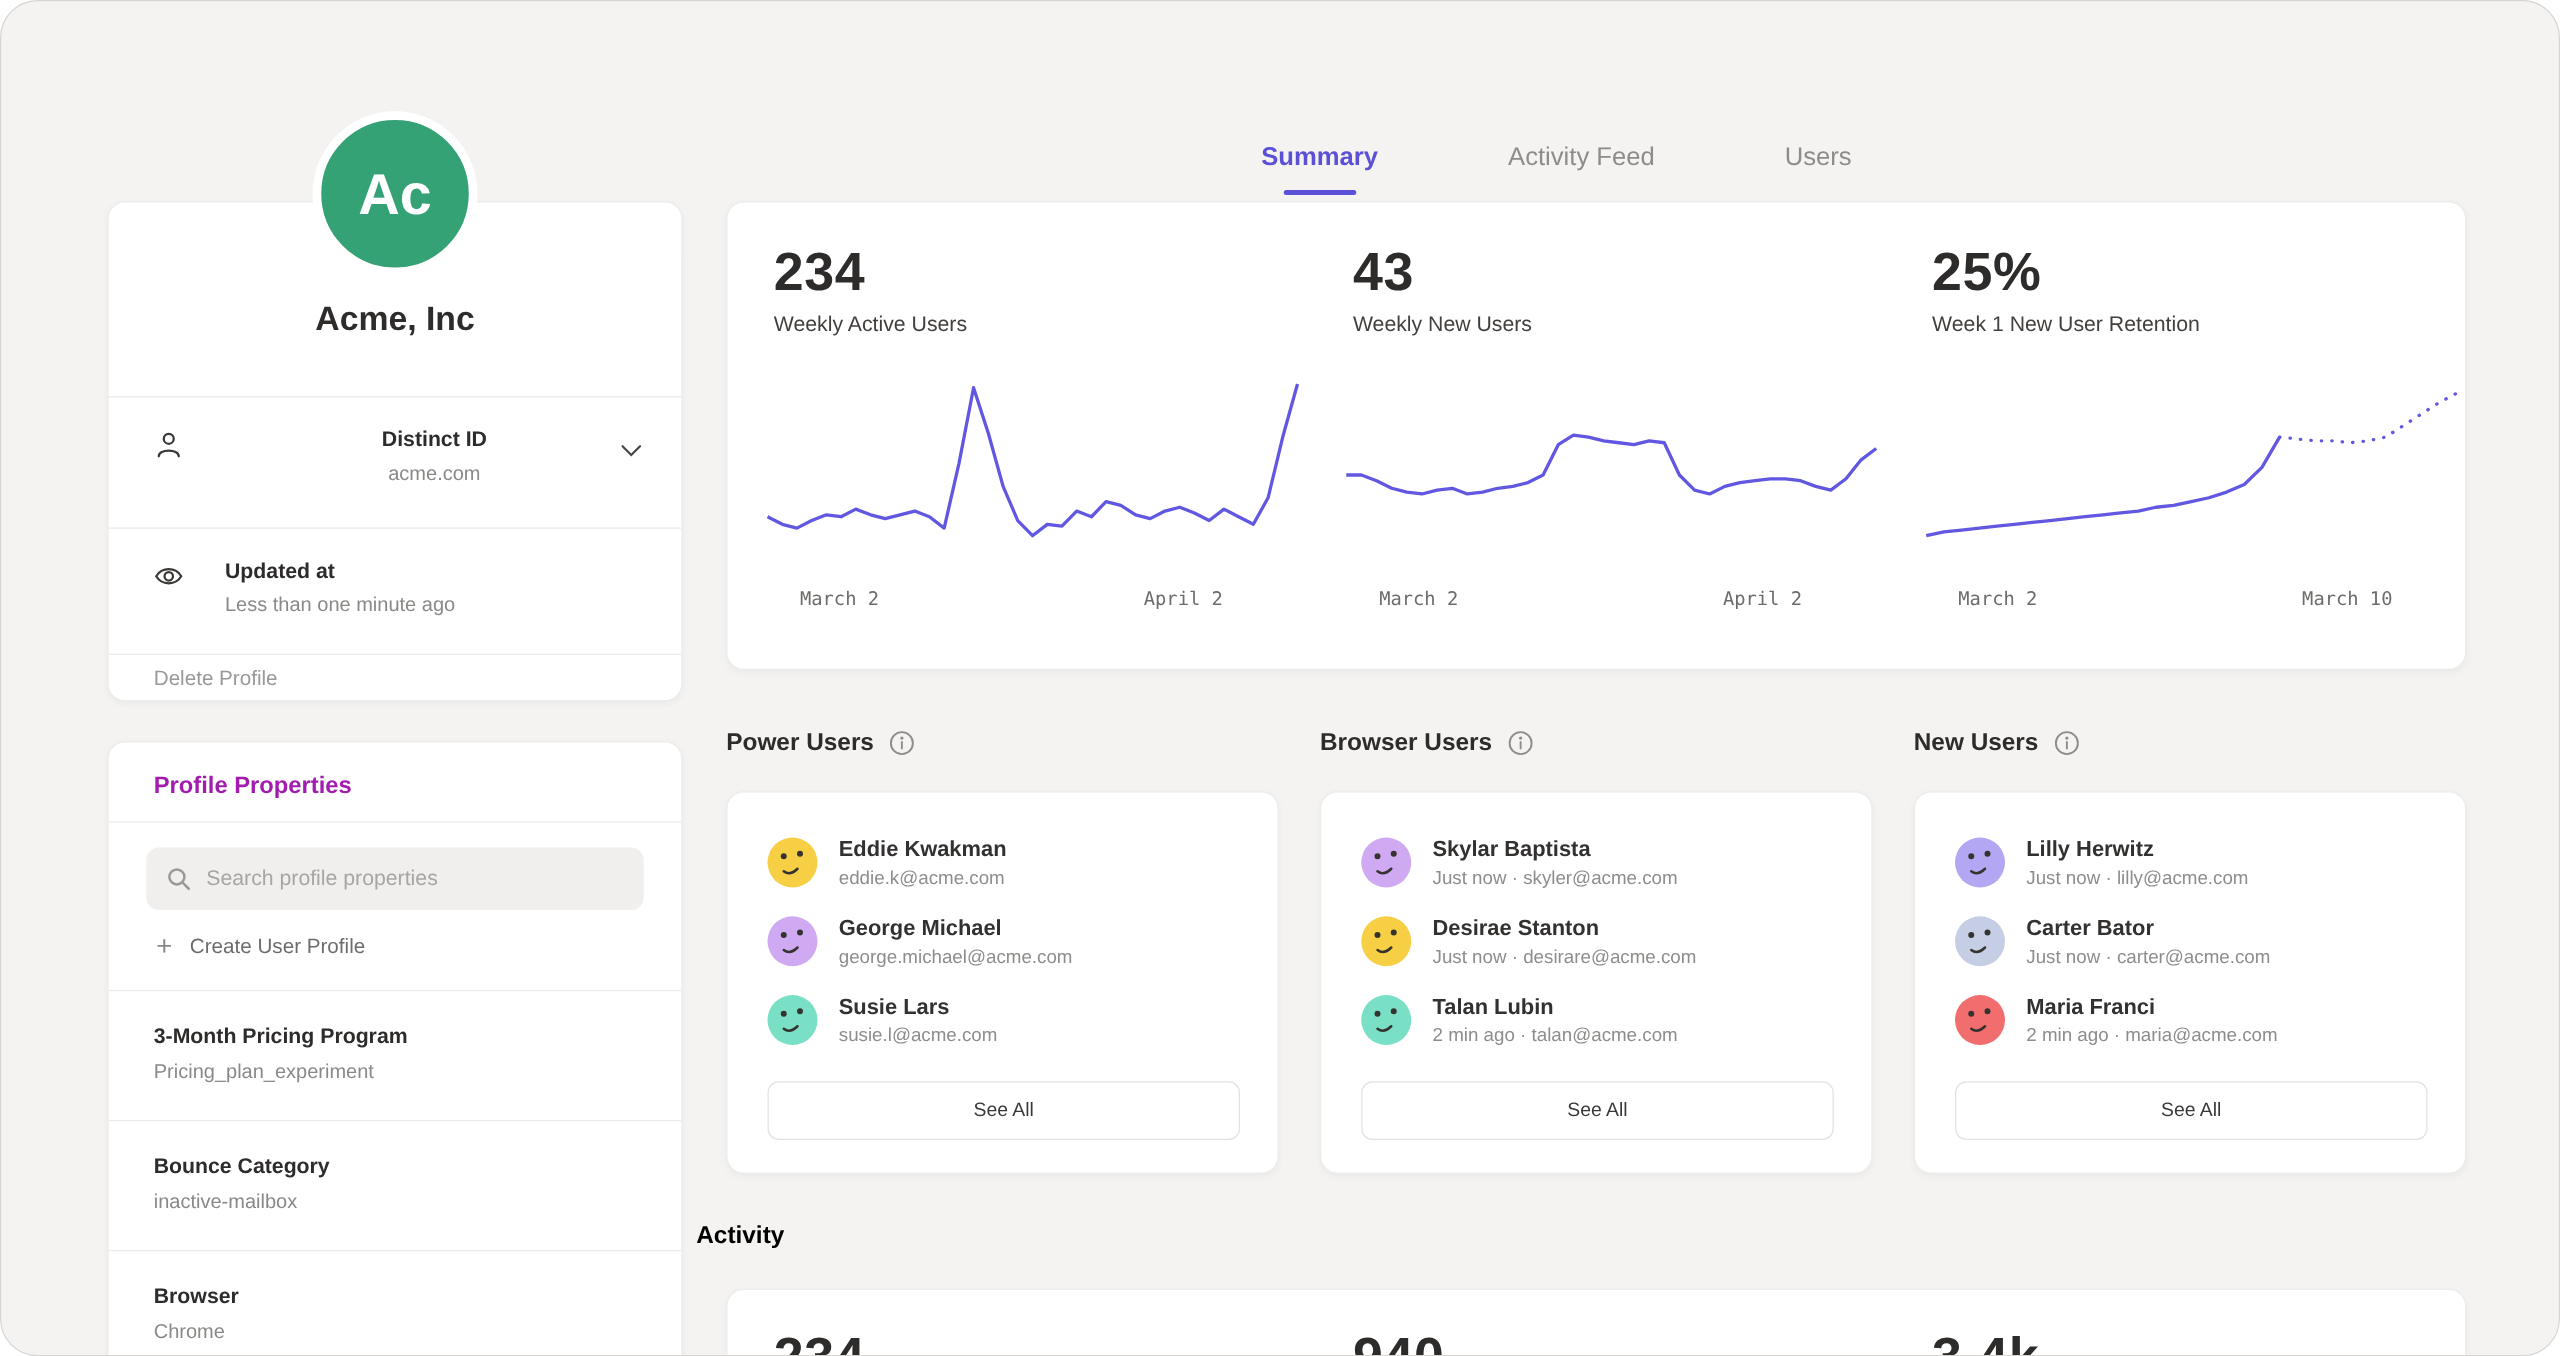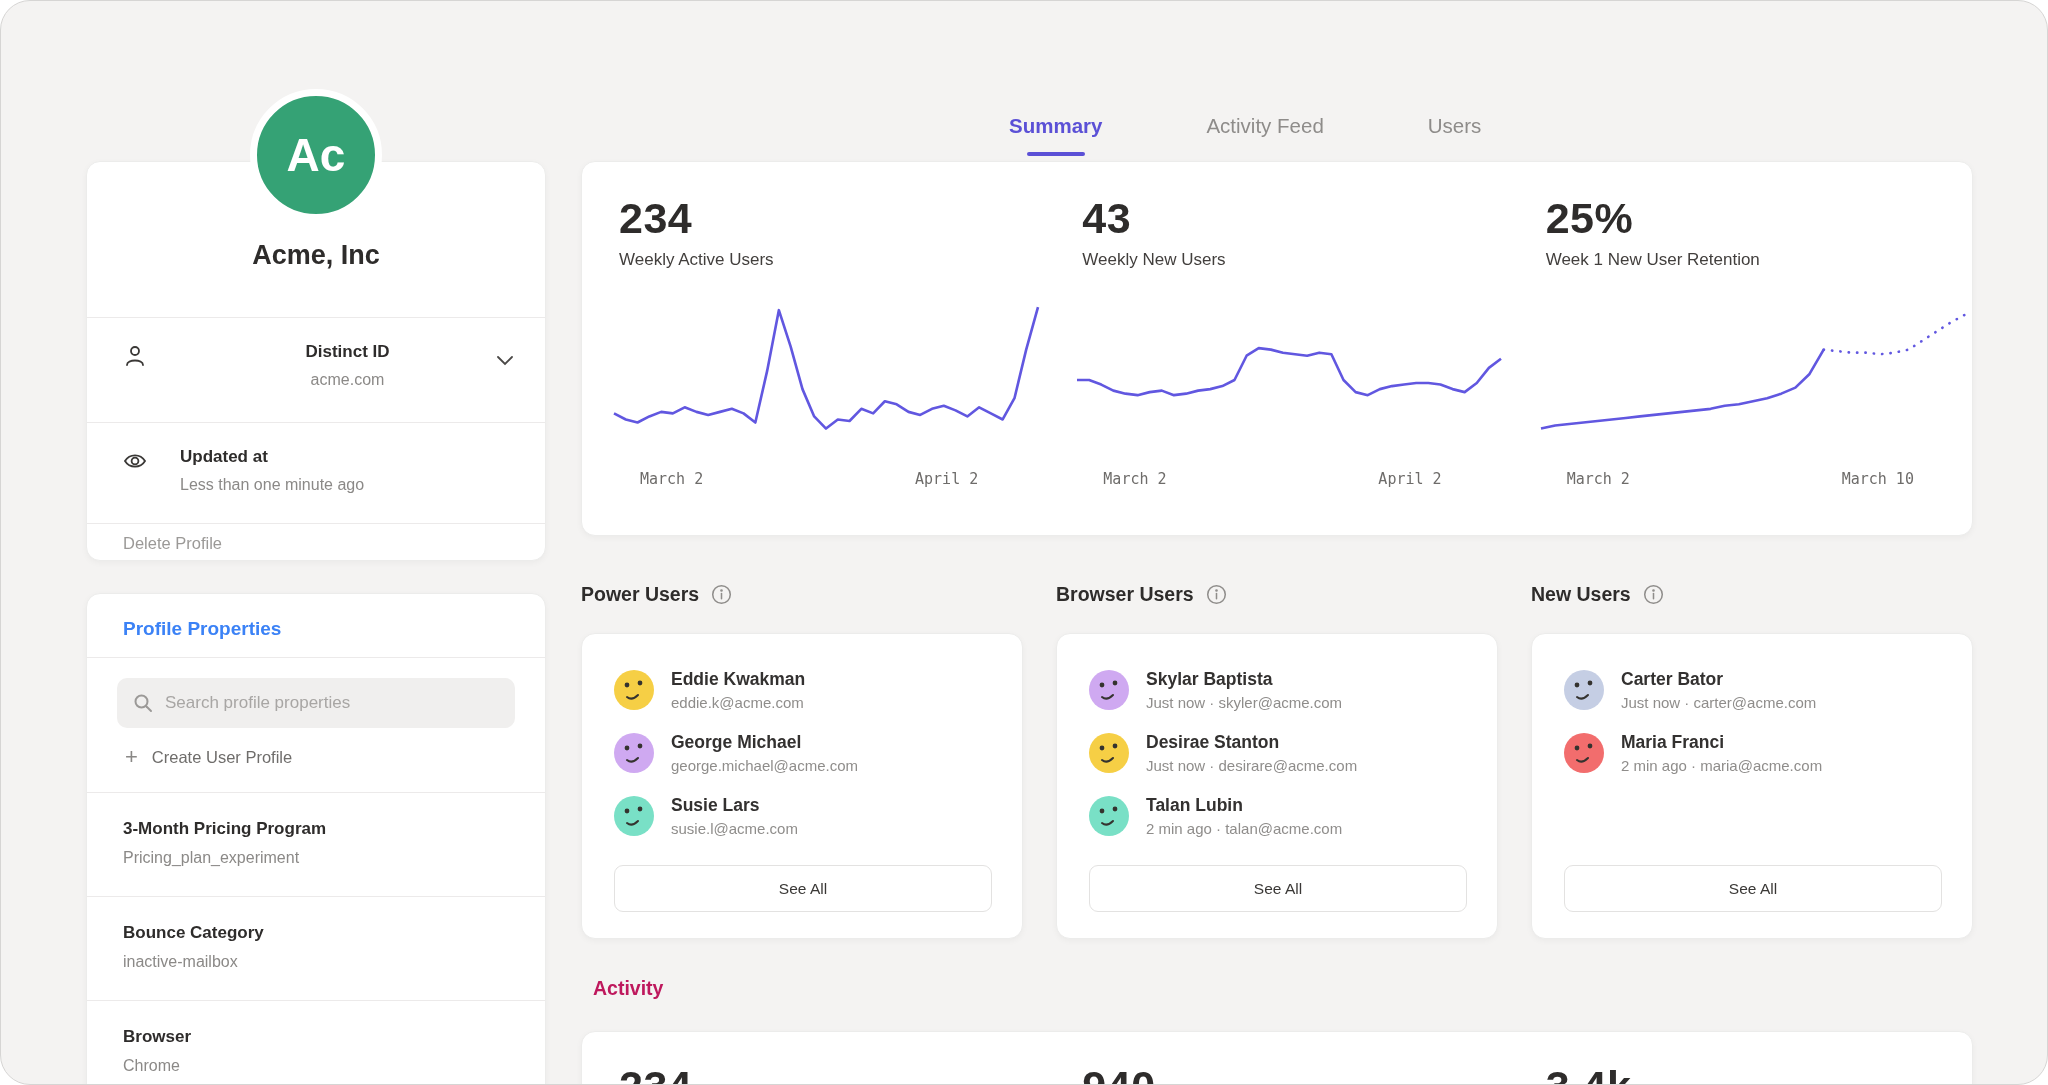--- a/index.html
+++ b/index.html
@@ -23,21 +23,21 @@
   .field-row.r2{height:100px;}
   .f-icon{position:absolute;left:36px;top:26px;width:24px;height:24px;}
   .field-label{font-size:17px;font-weight:700;color:#2e2c2b;}
   .field-value{font-size:16px;color:#8b8987;margin-top:9px;}
   .chev{position:absolute;right:32px;top:38px;width:16px;height:10px;}
   .delete-row{height:39px;display:flex;align-items:center;padding-left:36px;
               font-size:16.5px;color:#9b9997;cursor:pointer;}
 
   .props-card{position:absolute;left:85px;top:592px;width:460px;height:530px;z-index:2;}
   .props-title{height:63px;box-sizing:border-box;padding:24px 0 0 36px;
-               font-size:19px;font-weight:700;color:#3b82f6;}
+               font-size:19px;font-weight:700;color:#a21caf;}
   .props-search-block{padding:20px 30px 24px 30px;}
   .search-box{height:50px;border-radius:10px;background:#f0efee;display:flex;align-items:center;
               padding:0 16px;gap:10px;box-sizing:border-box;}
   .search-box input{border:none;outline:none;background:transparent;flex:1;
                     font-family:Liberation Sans, sans-serif;font-size:17px;color:#444;}
   .search-box input::placeholder{color:#a8a6a4;}
   .create-row{margin:18px 0 0 8px;display:flex;align-items:center;gap:14px;
               font-size:16.5px;color:#6f6d6b;cursor:pointer;}
   .plus-ic{font-size:22px;color:#8a8886;line-height:1;font-weight:400;}
   .prop-row{box-sizing:border-box;height:104px;padding:26px 30px 0 36px;border-top:1px solid #eceaea;}
@@ -72,21 +72,21 @@
   .list-card{height:306px;display:flex;flex-direction:column;padding:24px 30px 26px 32px;}
   .user-item{display:flex;align-items:center;gap:17px;height:63px;cursor:pointer;}
   .u-avatar{width:40px;height:40px;border-radius:50%;flex:0 0 40px;
             display:flex;align-items:center;justify-content:center;}
   .u-name{font-size:17.5px;font-weight:700;color:#333130;}
   .u-sub{font-size:15px;color:#8f8d8b;margin-top:4px;}
   .see-all{margin-top:auto;height:47px;border:1px solid #e3e2e1;border-radius:9px;background:#fff;
            font-family:"Liberation Sans",sans-serif;font-size:15.5px;color:#3a3836;cursor:pointer;}
 
   
-  .activity-head{position:absolute;left:592px;top:976px;font-size:19.5px;font-weight:700;color:#be185d;}
+  .activity-head{position:absolute;left:556px;top:976px;font-size:19.5px;font-weight:700;color:#000000;}
   .activity-card{position:absolute;left:580px;top:1030px;width:1392px;height:230px;
                  display:grid;grid-template-columns:1fr 1fr 1fr;}
   .a-col{padding:30px 0 0 37px;}
   .a-num{font-size:43px;font-weight:700;color:#2e2c2b;letter-spacing:.5px;}
 
   .info-ic{width:21px;height:21px;}
 </style>
 </head>
 <body>
 
@@ -320,20 +320,33 @@
       <div class="sec-head">
         <span>New Users</span>
         <svg class="info-ic" viewBox="0 0 22 22" fill="none" stroke="#8f8d8b" stroke-width="1.6" stroke-linecap="round">
           <circle cx="11" cy="11" r="9.2"></circle>
             <line x1="11" y1="10" x2="11" y2="15.5"></line>
             <circle cx="11" cy="6.8" r="0.6" fill="#8f8d8b"></circle>
         </svg>
       </div>
       <div class="card list-card">
         <div class="user-item">
+          <div class="u-avatar" style="background-color: rgb(179, 166, 243);">
+            <svg width="40" height="40" viewBox="0 0 40 40" fill="none" stroke="#35332f" stroke-width="2" stroke-linecap="round">
+                <circle cx="13" cy="15" r="1.4" fill="#35332f"></circle>
+                <circle cx="26" cy="13" r="1.4" fill="#35332f"></circle>
+                <path d="M13 27 q5 4 11 -2"></path>
+              </svg>
+          </div>
+          <div>
+              <div class="u-name">Lilly Herwitz</div>
+               <div class="u-sub">Just now · lilly@acme.com</div>
+            </div>
+        </div>
+        <div class="user-item">
           <div class="u-avatar" style="background-color: rgb(197, 206, 228);">
             <svg width="40" height="40" viewBox="0 0 40 40" fill="none" stroke="#35332f" stroke-width="2" stroke-linecap="round">
                 <circle cx="13" cy="15" r="1.4" fill="#35332f"></circle>
                 <circle cx="26" cy="13" r="1.4" fill="#35332f"></circle>
                 <path d="M13 27 q5 4 11 -2"></path>
               </svg>
           </div>
           <div>
               <div class="u-name">Carter Bator</div>
                <div class="u-sub">Just now · carter@acme.com</div>

